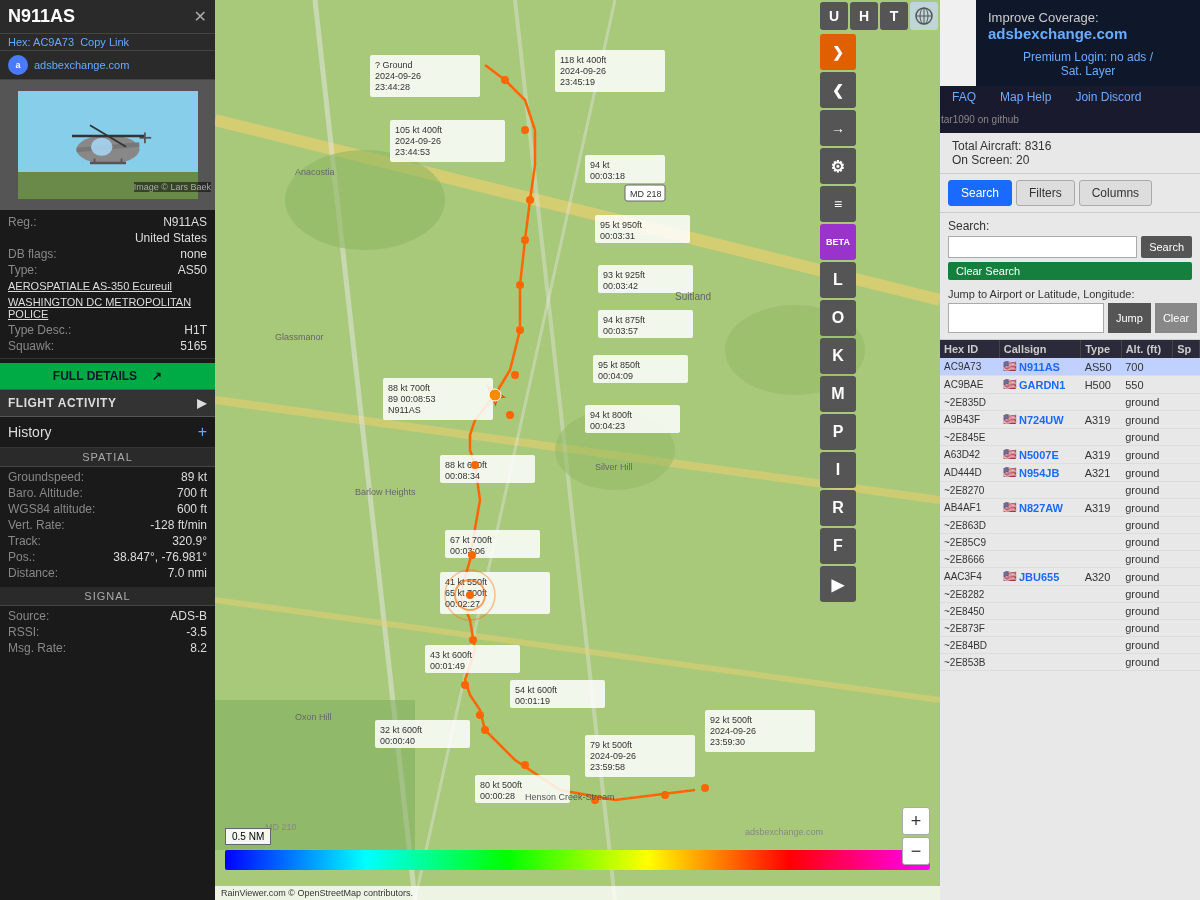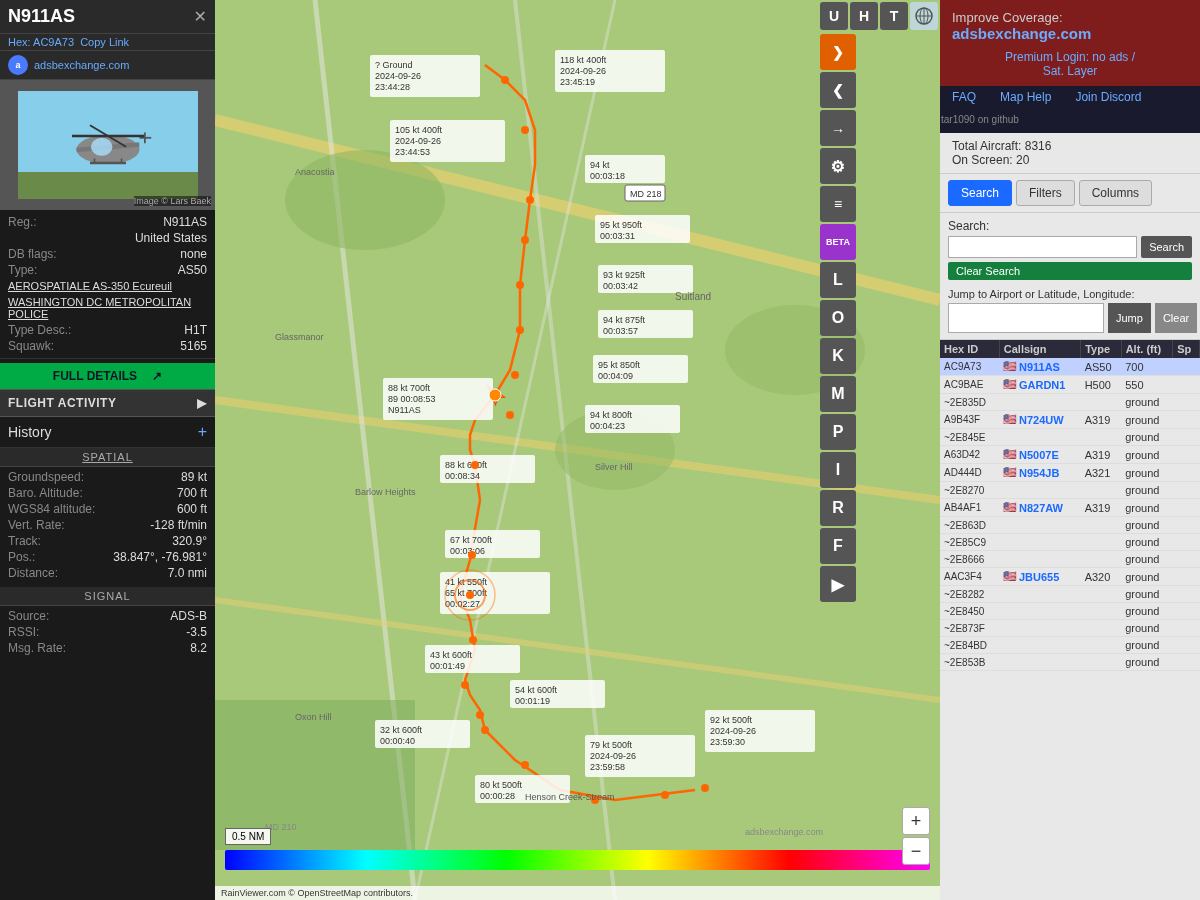--- a/index.html
+++ b/index.html
@@ -46,21 +46,21 @@
       width: 20px; height: 20px; background: #4a7aff; border-radius: 50%;
       display: flex; align-items: center; justify-content: center; color: white; font-size: 9px; font-weight: bold;
     }
 
     #aircraft-photo {
       width: 215px; height: 130px; background: #555;
       display: flex; align-items: center; justify-content: center;
       position: relative; overflow: hidden;
     }
     #aircraft-photo .heli-svg { width: 180px; height: 110px; }
-    #photo-credit { font-size: 9px; color: #aaa; background: rgba(0,0,0,0.5); position: absolute; bottom: 4px; right: 4px; }
+    #photo-credit { font-size: 9px; color: #aaa; background: rgba(0,0,0,0.5); position: absolute; bottom: 18px; right: 4px; }
 
     #aircraft-info { padding: 4px 0; border-bottom: 1px solid #333; }
     .info-row { display: flex; justify-content: space-between; padding: 1px 8px; }
     .info-label { color: #888; }
     .info-value { color: #ddd; text-align: right; }
     .info-value.country { color: #ddd; }
     .type-block { padding: 2px 8px; color: #ddd; font-size: 11px; text-decoration: underline; }
 
     .btn-full-details {
       background: #00aa44; color: #0f172a; padding: 6px;
@@ -77,21 +77,21 @@
     .btn-history {
       background: #1a1a1a; color: #ddd; padding: 6px 8px;
       display: flex; justify-content: space-between; align-items: center;
       cursor: pointer; font-size: 14px;
       border-bottom: 1px solid #333;
     }
     .btn-history .plus { color: #6af; font-size: 16px; }
 
     .spatial-header {
       background: #2a2a2a; color: #aaa; text-align: center;
-      padding: 3px; font-size: 11px; letter-spacing: 1px; border-bottom: 1px solid #444; text-decoration: underline;
+      padding: 3px; font-size: 11px; letter-spacing: 1px; border-bottom: 1px solid #444;
     }
     .spatial-data { padding: 2px 0; }
     .spatial-row { display: flex; justify-content: space-between; padding: 1px 8px; }
     .s-label { color: #888; }
     .s-value { color: #ddd; }
 
     .signal-header {
       background: #2a2a2a; color: #aaa; text-align: center;
       padding: 3px; font-size: 11px; letter-spacing: 1px; border-bottom: 1px solid #444; margin-top: 4px;
     }
@@ -163,23 +163,24 @@
       width: 260px;
       min-width: 260px;
       height: 900px;
       background: #f0f0f0;
       display: flex;
       flex-direction: column;
       overflow: hidden;
     }
 
     #rp-top {
-      background: #7f1d1d;
+      background: #0f172a;
       color: white;
       padding: 10px 12px 8px;
+      margin-left: 36px;
     }
     #improve-coverage { color: #ccc; font-size: 13px; }
     #premium-login { color: #6aacff; font-size: 13px; margin-top: 6px; text-align: center; }
 
     #rp-nav {
       background: #1a1a2e;
       padding: 4px 12px 8px;
       display: flex;
       gap: 12px;
       align-items: center;

